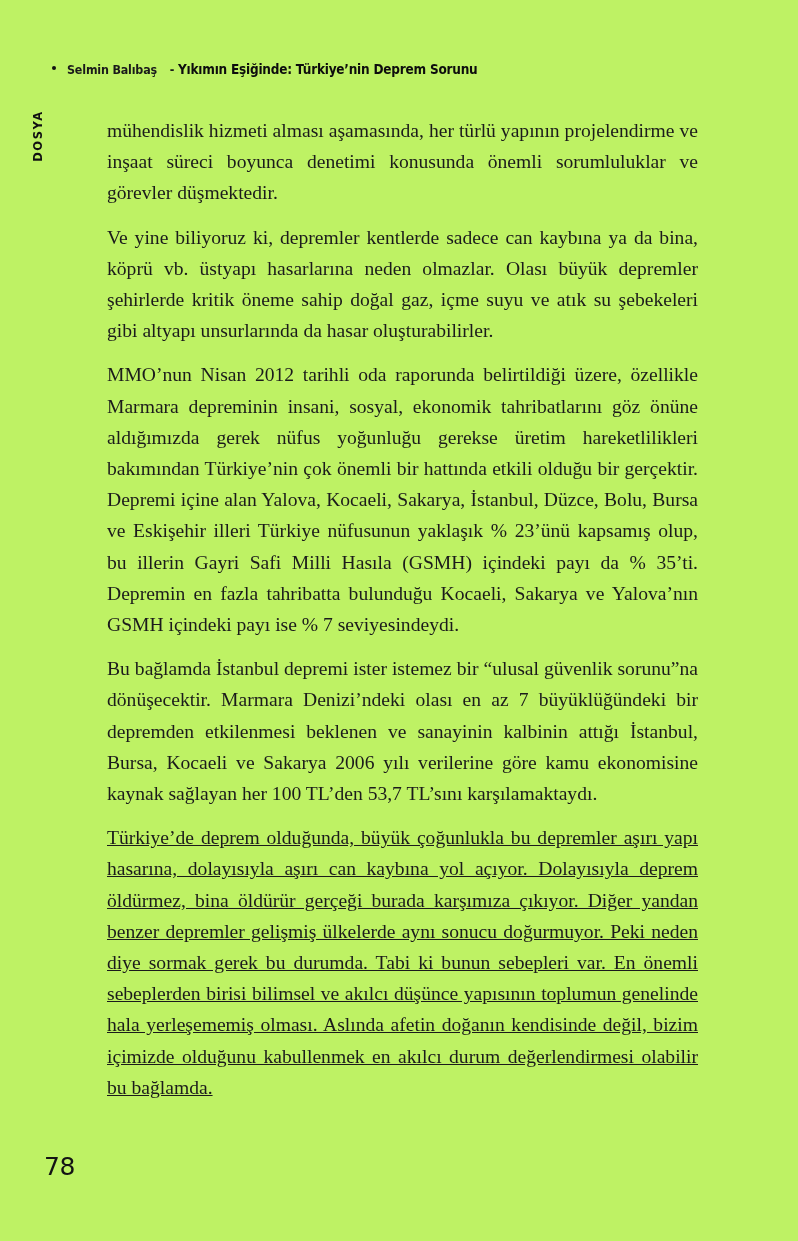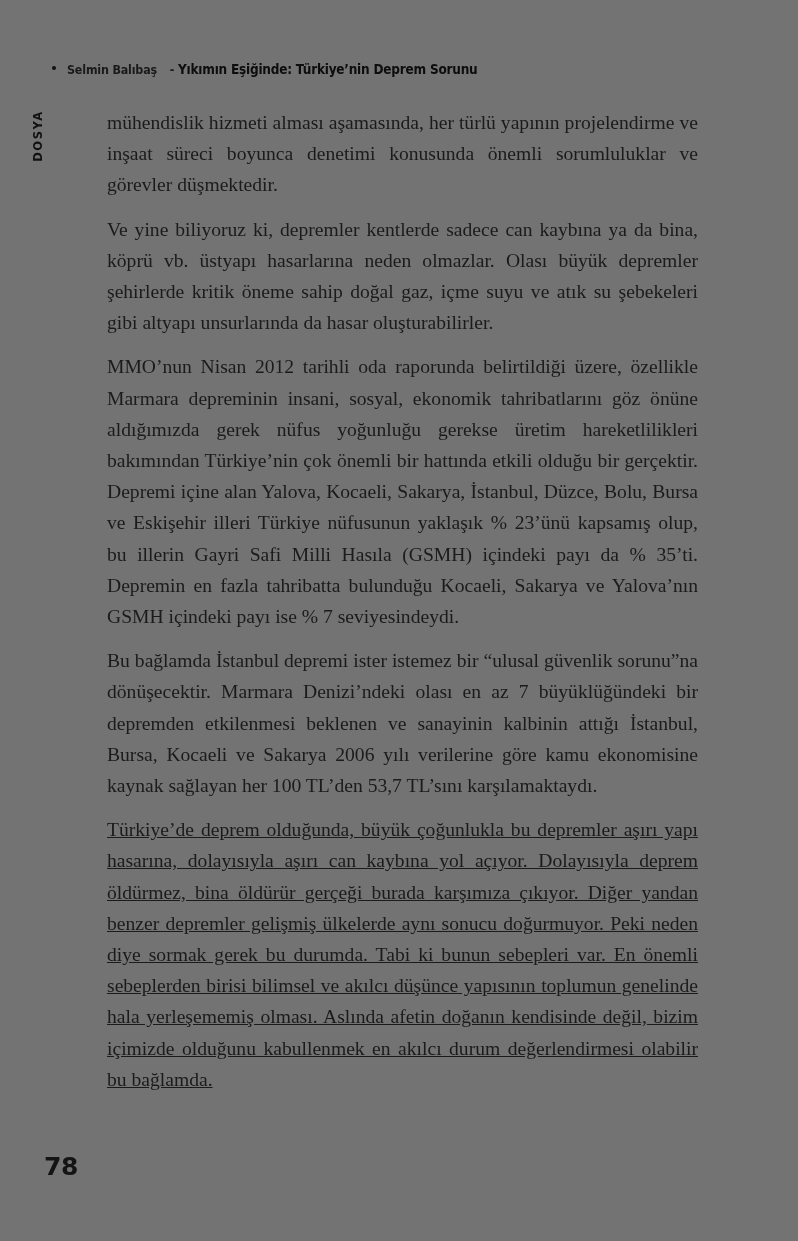--- a/index.html
+++ b/index.html
@@ -12,21 +12,21 @@
     height: 1241px;
     position: relative;
     overflow: hidden;
     font-family: "Liberation Serif", serif;
     color: #171717;
   }
 
   .page {
     position: absolute;
     inset: 0;
-    background: #737373;
+    background: #bef264;
   }
 
   
   .runhead {
     position: absolute;
     left: 52px;
     top: 62px;
     display: flex;
     align-items: baseline;
     white-space: nowrap;
@@ -99,34 +99,34 @@
     top: 103px;
     width: 591px;
   }
   .para {
     font-family: "Liberation Serif", serif;
     font-size: 19.6px;
     line-height: 31.2px;
     text-align: justify;
     text-justify: inter-word;
     color: #1b1b1b;
-    margin: 4px 0 13px 0;
+    margin: 12px 0 13px 0;
     hyphens: manual;
     -webkit-hyphens: manual;
   }
   .para:last-child { margin-bottom: 0; text-decoration: underline; }
 
   
   .folio {
     position: absolute;
     left: 44px;
     top: 1152px;
     font-family: "DejaVu Sans", sans-serif;
     font-size: 25px;
-    font-weight: 700;
+    font-weight: 400;
     letter-spacing: -0.5px;
     color: #141414;
   }
 </style>
 </head>
 <body>
 
 <div class="page">
 
   <div class="runhead">

